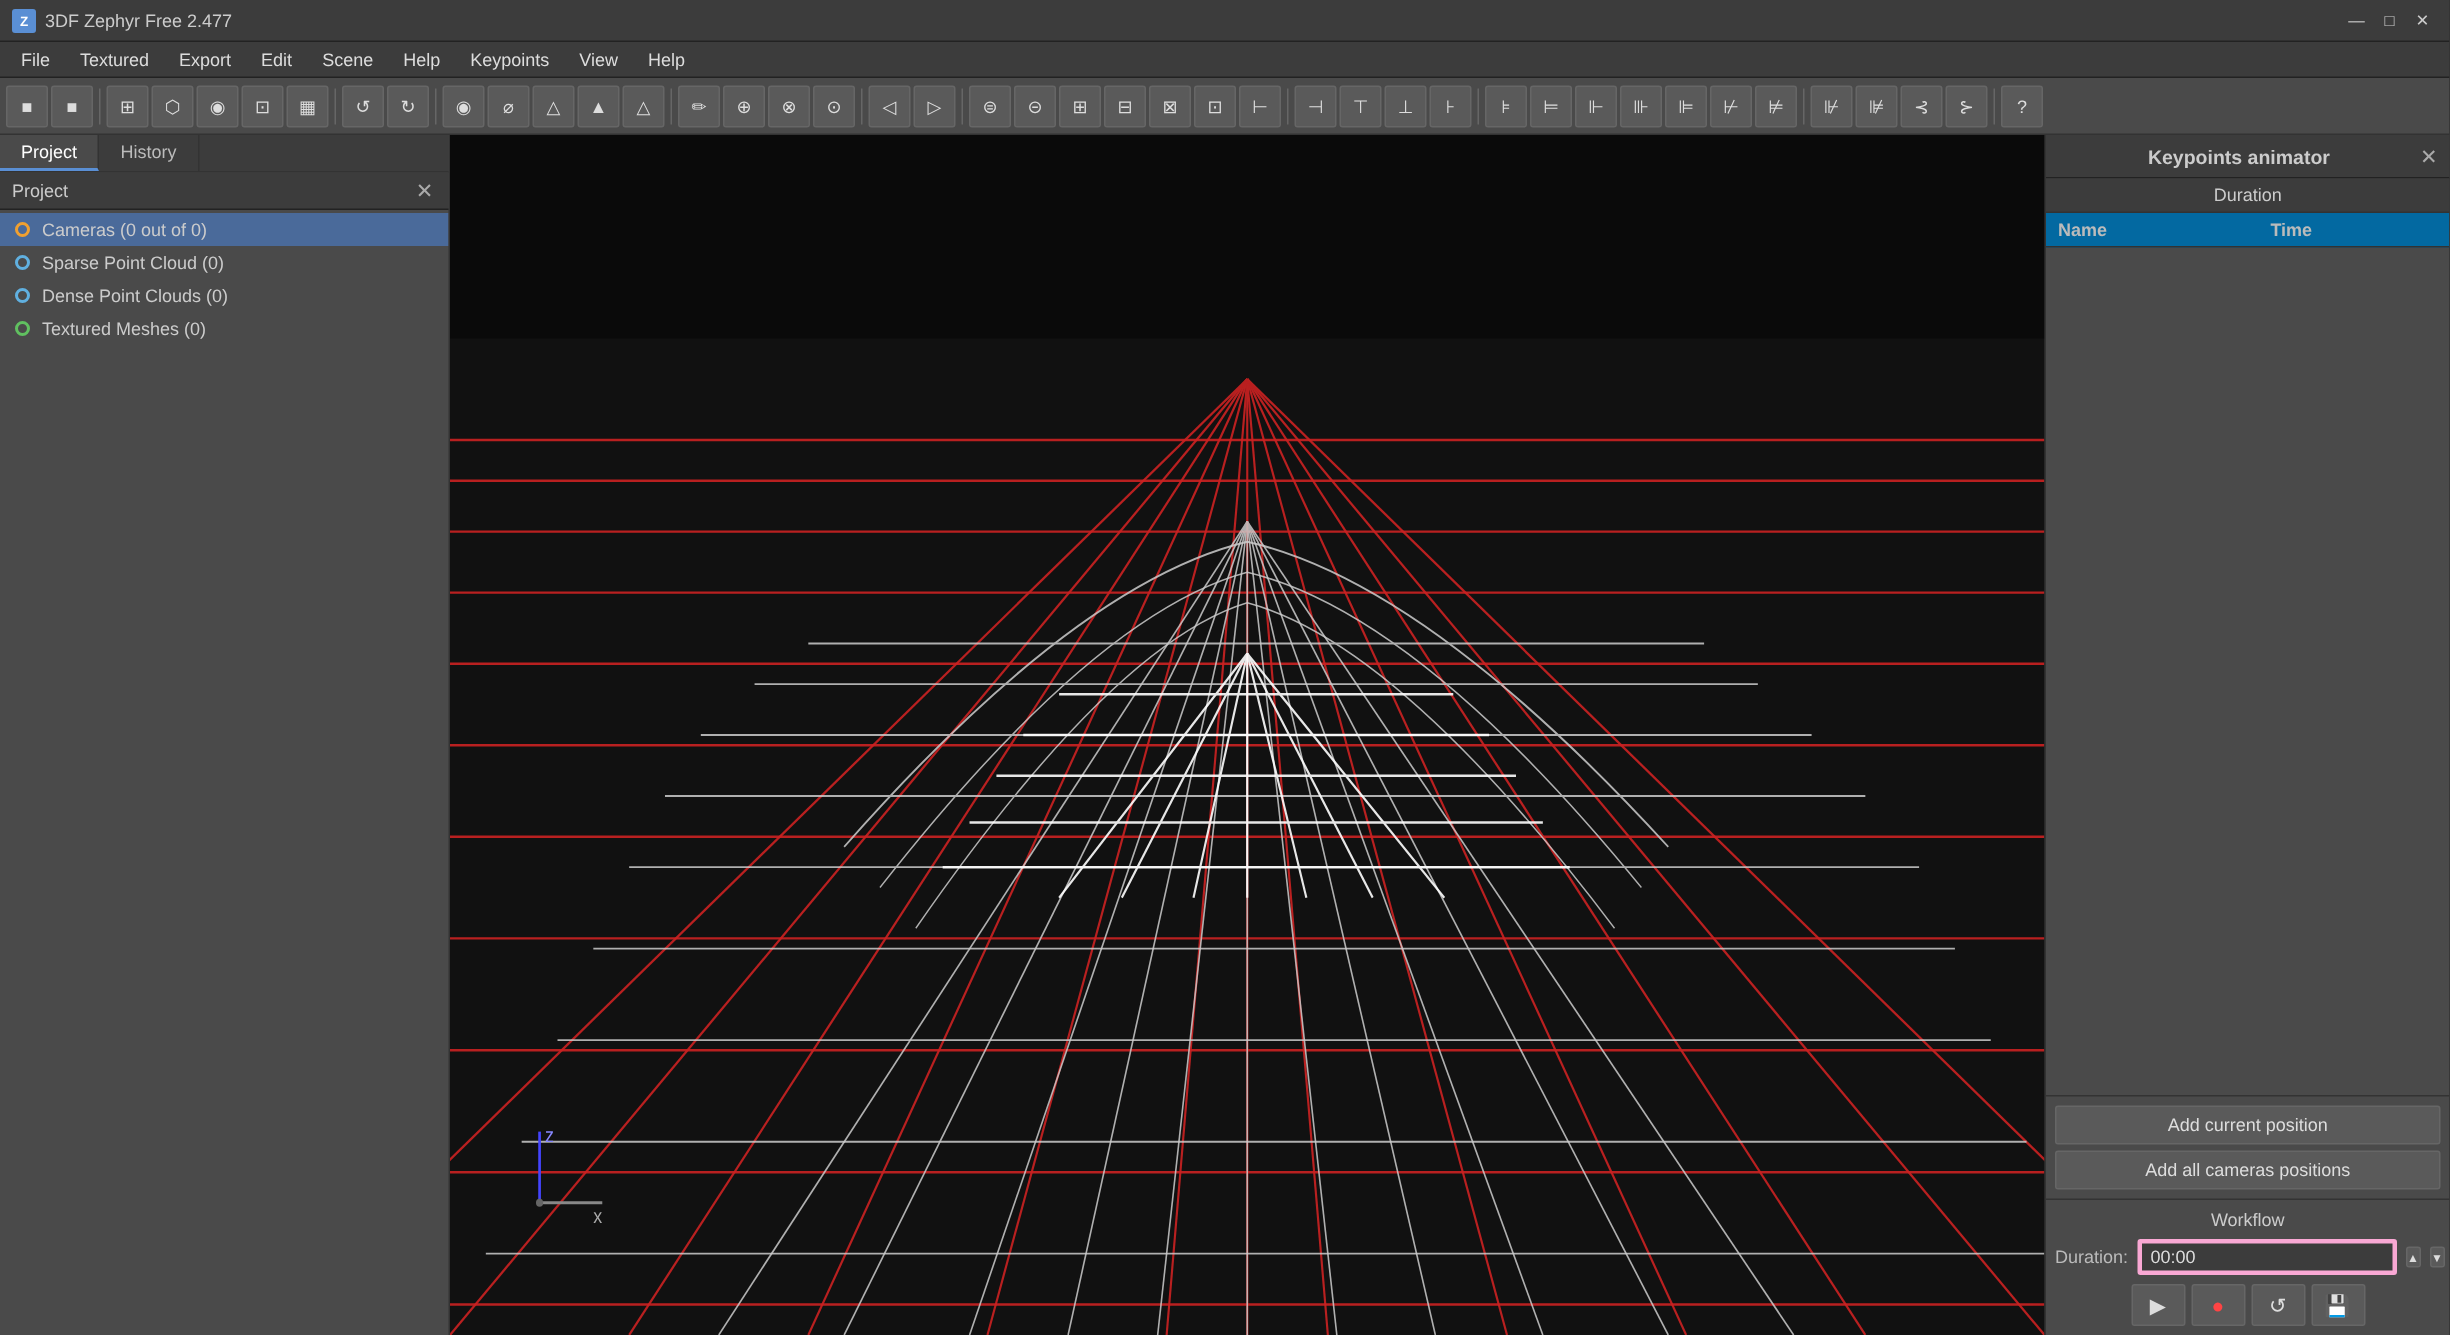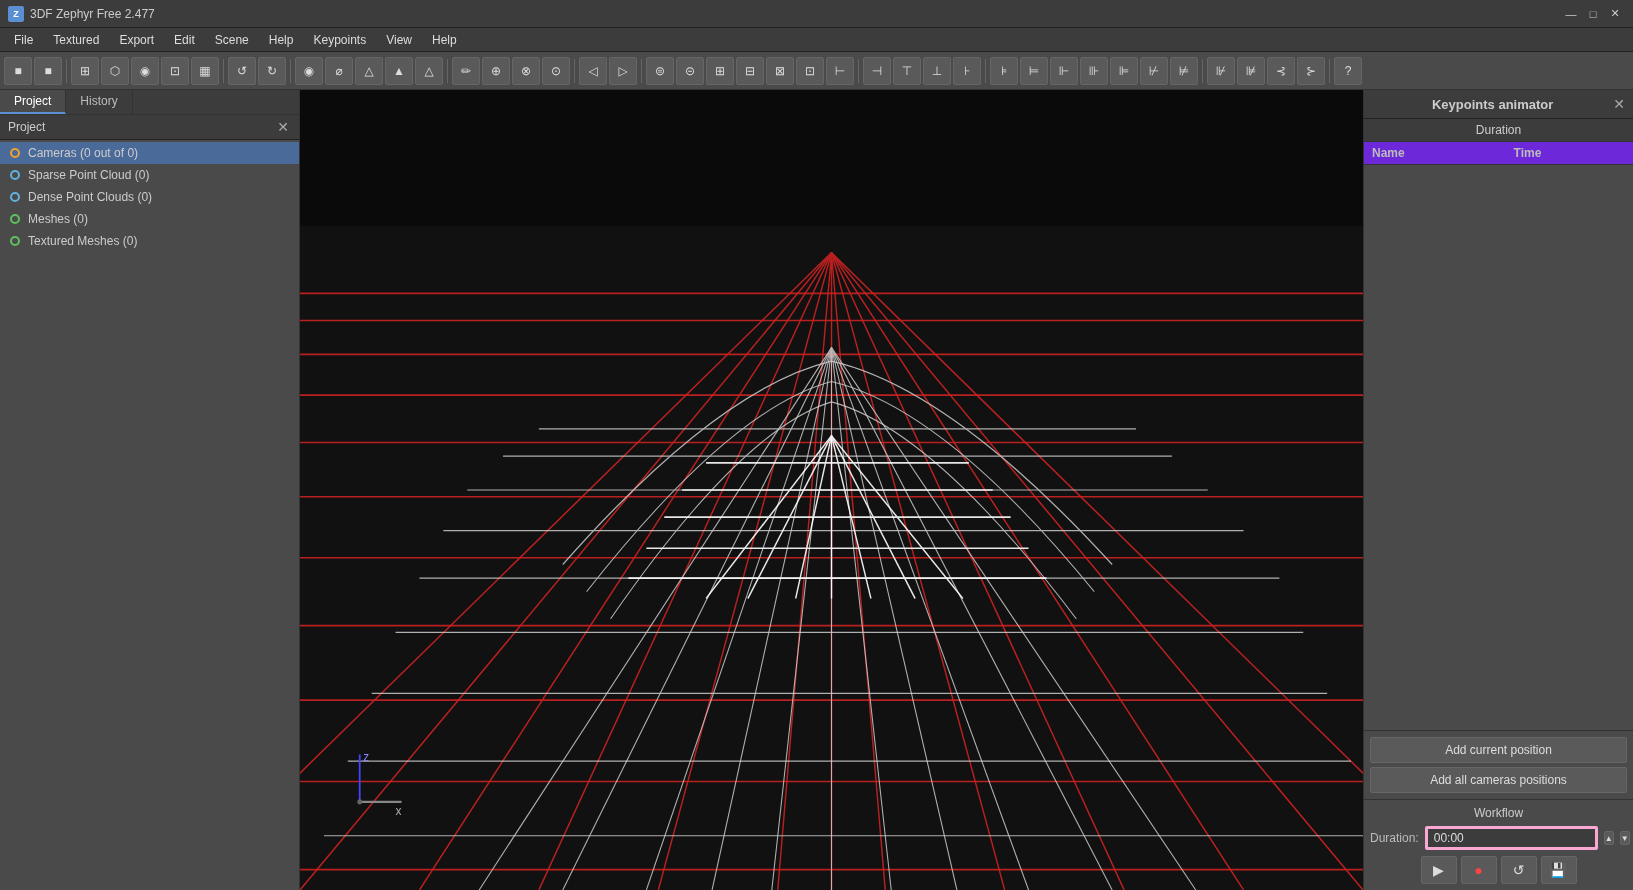--- a/index.html
+++ b/index.html
@@ -245,21 +245,21 @@
       color: #ccc;
       background: #3c3c3c;
       border-bottom: 1px solid #333;
     }
     #keypoints-table {
       width: 100%;
       border-collapse: collapse;
     }
     #keypoints-table th {
       padding: 4px 8px;
-      background: #6d28d9;
+      background: #0369a1;
       color: #bbb;
       font-size: 12px;
       border-bottom: 1px solid #333;
       text-align: left;
     }
 
     #keypoints-list-area {
       flex: 1;
       overflow-y: auto;
     }
@@ -439,26 +439,20 @@
         <div class="tree-item">
           <div class="tree-icon">
             <div class="tree-icon-circle cloud-icon"></div>
           </div>
           <span>Dense Point Clouds (0)</span>
         </div>
         <div class="tree-item">
           <div class="tree-icon">
             <div class="tree-icon-circle mesh-icon"></div>
           </div>
-          <span>Meshes (0)</span>
-        </div>
-        <div class="tree-item">
-          <div class="tree-icon">
-            <div class="tree-icon-circle mesh-icon"></div>
-          </div>
           <span>Textured Meshes (0)</span>
         </div>
       </div>
   </div>
 
   <div id="viewport">
     <svg id="grid-svg" viewBox="0 0 890 590" preserveAspectRatio="none">
 
       <rect width="890" height="590" fill="#111"></rect>
 

